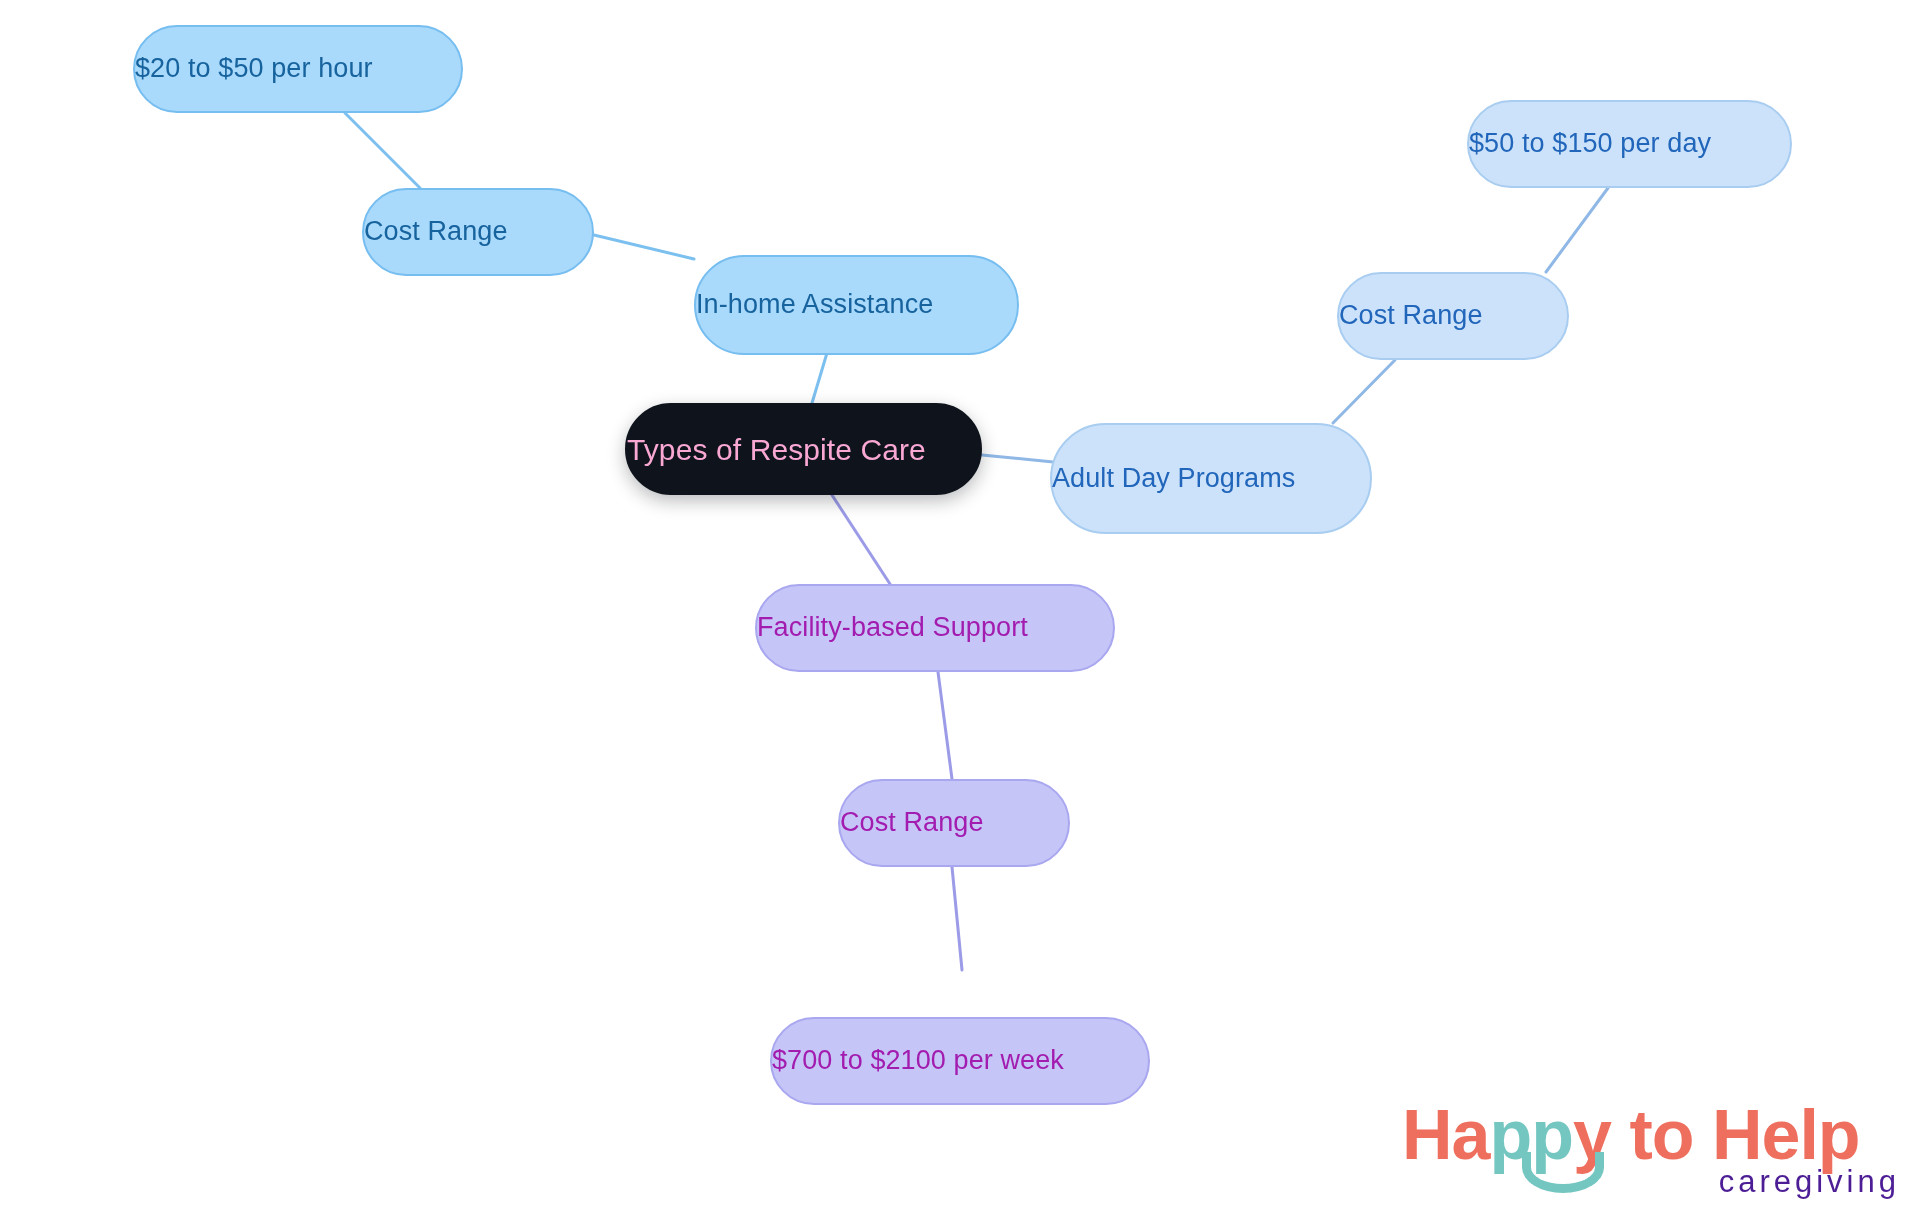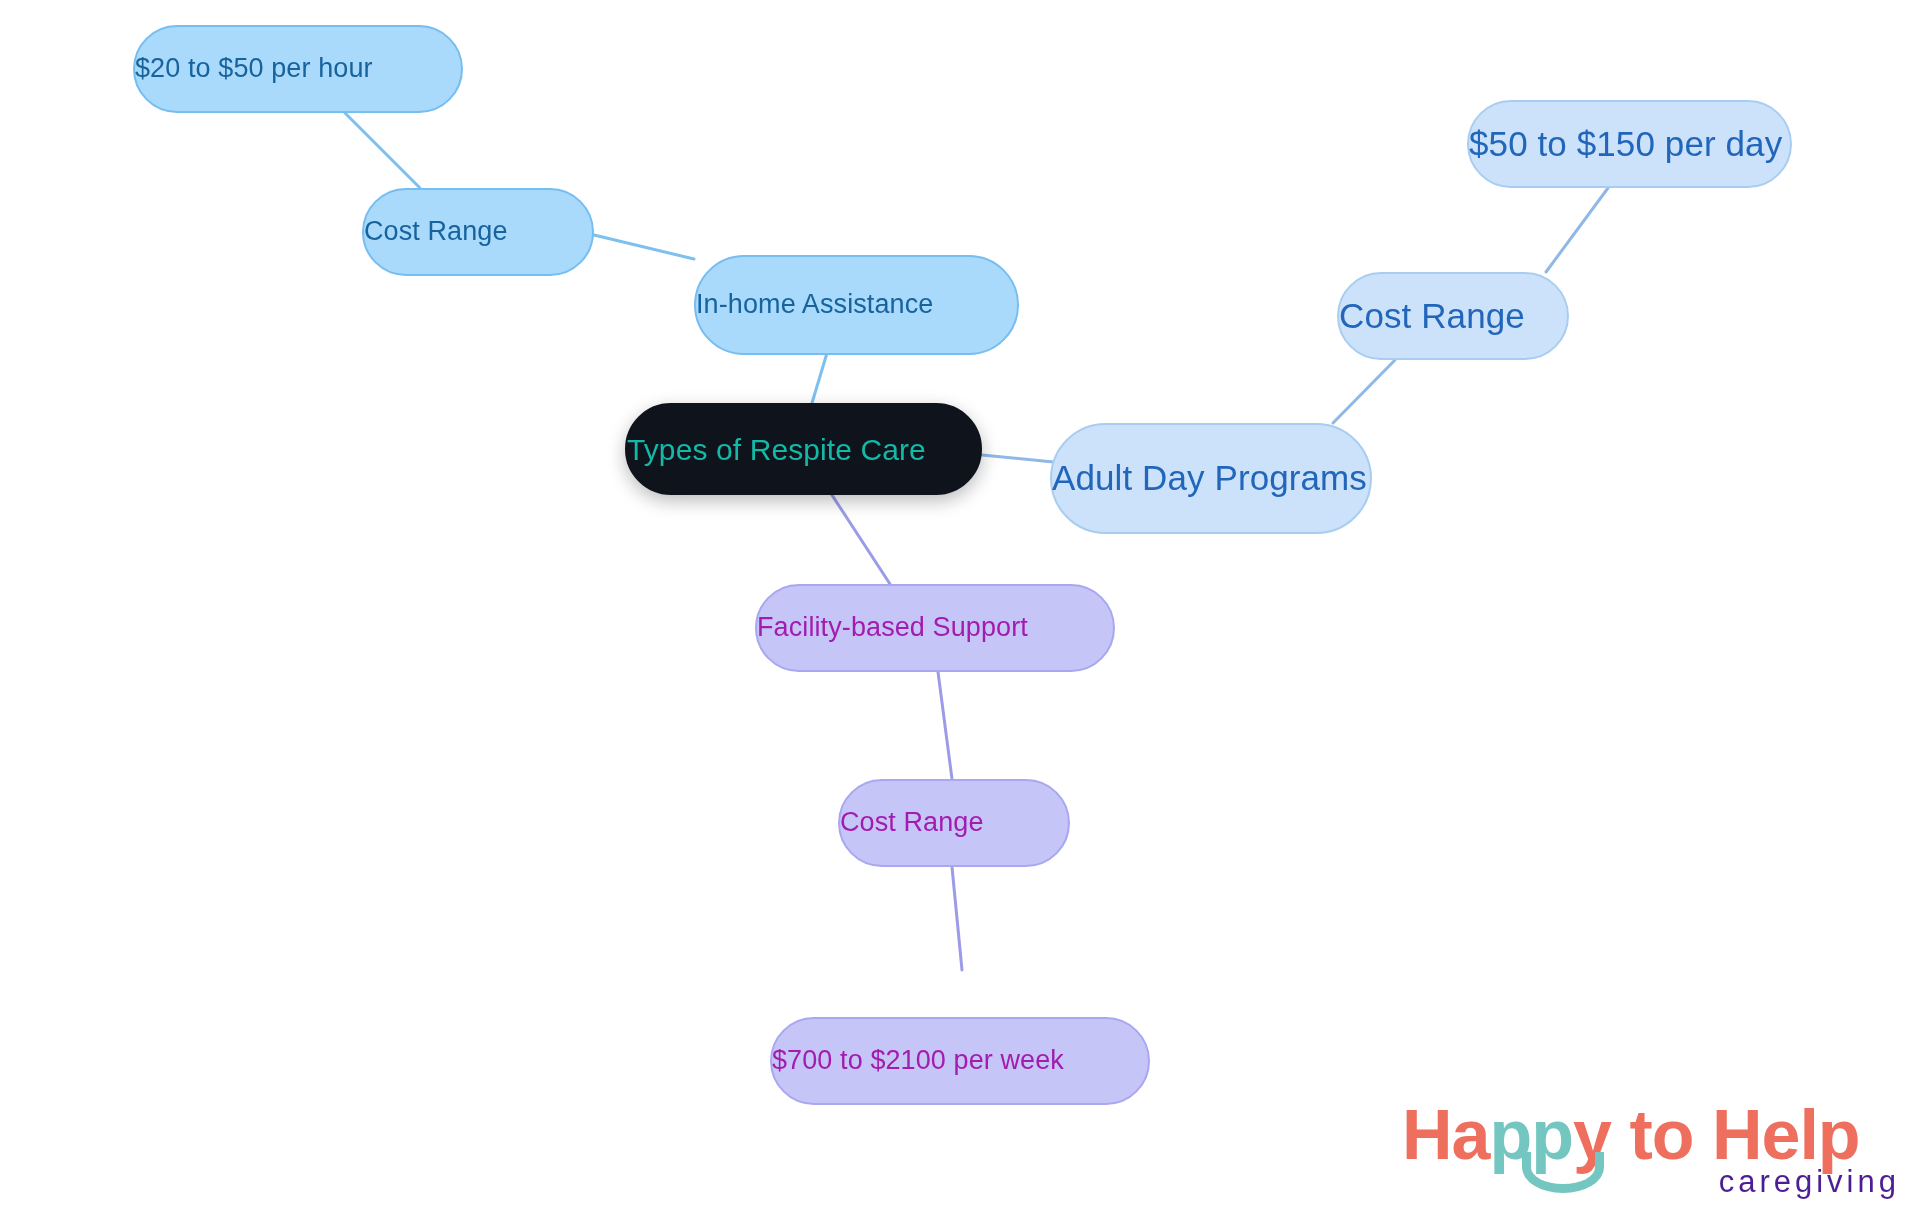--- a/index.html
+++ b/index.html
@@ -37,35 +37,35 @@
     white-space: nowrap;
     letter-spacing: 0.1px;
   }
   .node-label {
     display: block;
     line-height: 1.1;
   }
   .node-root {
     background: #0f131c;
     border-color: #0f131c;
-    color: #14b8a6;
+    color: #f9a8d4;
     font-size: 30px;
     box-shadow: 0 6px 18px rgba(10, 14, 22, 0.28);
   }
   .node-blue {
     background: #a9d9fb;
     border-color: #76bdf0;
     color: #17639e;
     font-size: 27px;
   }
   .node-paleblue {
     background: #cbe2fa;
     border-color: #a9cdf0;
     color: #2166ba;
-    font-size: 35px;
+    font-size: 27px;
   }
   .node-purple {
     background: #c6c5f7;
     border-color: #a9a7ef;
     color: #a21caf;
     font-size: 27px;
   }
   .logo {
     position: absolute;
     user-select: none;

